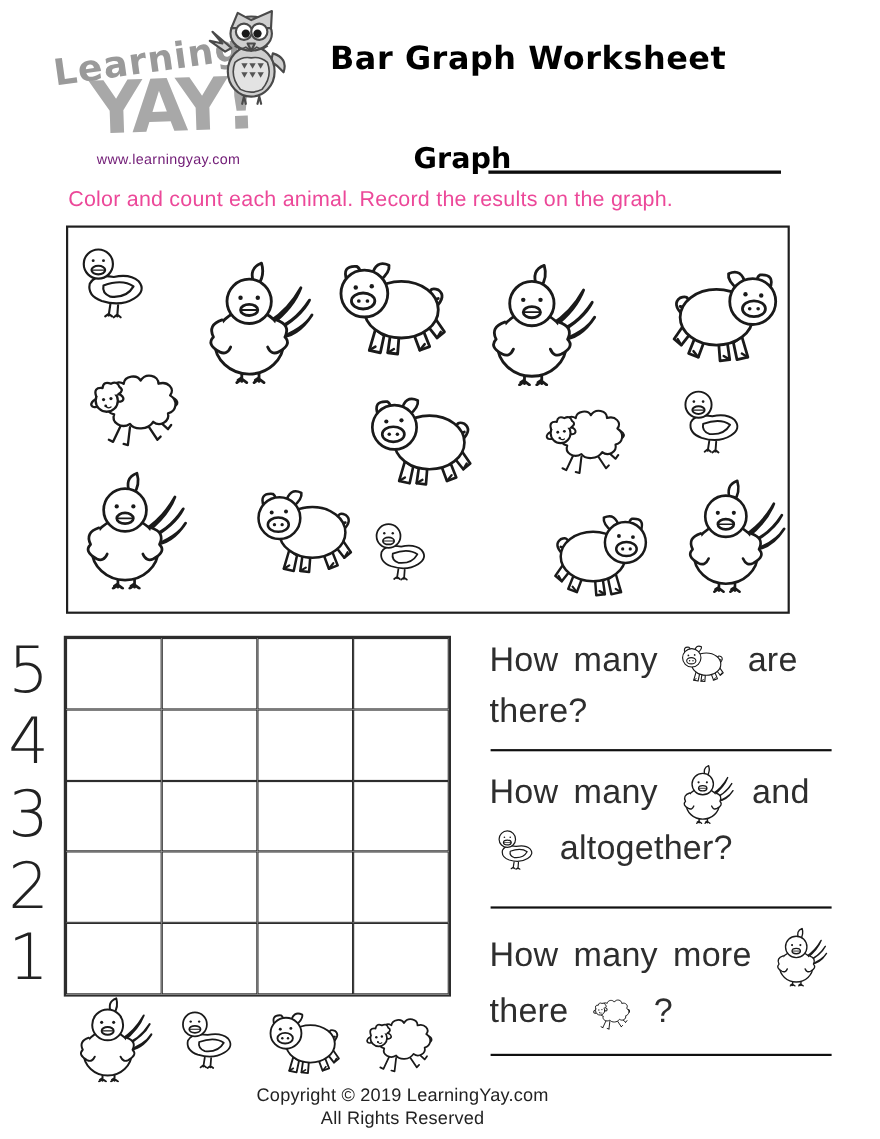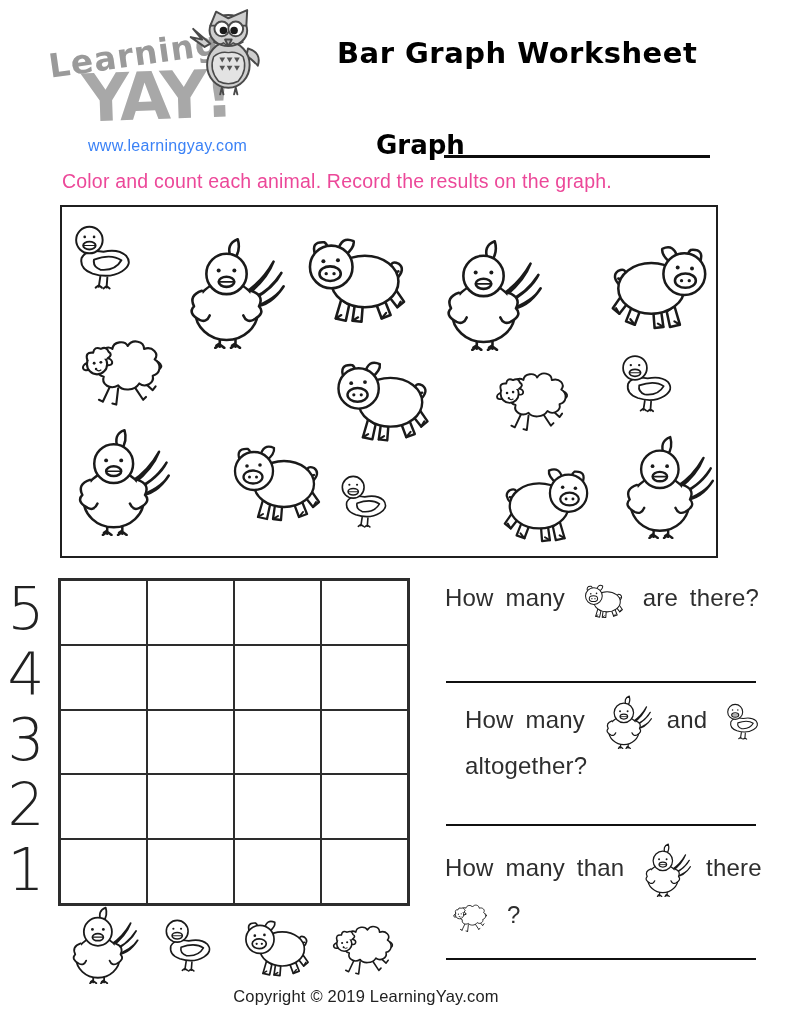--- a/index.html
+++ b/index.html
@@ -18,29 +18,29 @@
     letter-spacing:1px; white-space:nowrap;
   }
   .logo-word2 {
     position:absolute; left:82px; top:58px;
     font-family:"DejaVu Sans", sans-serif; font-weight:bold;
     font-size:66px; color:#a8a8a8; transform:rotate(-2deg);
     letter-spacing:-4px; white-space:nowrap;
   }
   .logo-url {
     position:absolute; left:88px; top:137px;
-    font-size:16px; color:#3b82f6; letter-spacing:0.3px; white-space:nowrap;
+    font-size:13px; color:#701a75; letter-spacing:0.3px; white-space:nowrap;
   }
   .logo-owl { position:absolute; left:188px; top:6px; width:84px; height:90px; }
 
   
   .page-title {
     position:absolute; left:300px; top:36px;
     font-family:"DejaVu Sans", sans-serif; font-weight:bold;
-    font-size:29px; color:#000; letter-spacing:0.5px; white-space:nowrap;margin-left:37px;
+    font-size:29px; color:#000; letter-spacing:0.5px; white-space:nowrap;
   }
   .name-label {
     position:absolute; left:376px; top:130px;
     font-family:"DejaVu Sans", sans-serif; font-weight:bold;
     font-size:26px; color:#000;
   }
   .name-line {
     position:absolute; left:444px; top:129px; width:266px; height:29px;
     border-bottom:3px solid #0d0d0d;
   }
@@ -66,21 +66,21 @@
   .row-label {
     position:absolute; left:2px; width:48px; height:70px; line-height:66px;
     text-align:center; font-family:"DejaVu Sans", sans-serif; font-weight:200;
     font-size:58px; color:#222;
   }
   .col-icon { position:absolute; }
 
   
   .question {
     position:absolute; left:445px; width:318px;
-    font-size:24px; color:#2e2e2e; line-height:1.45;
+    font-size:31px; color:#2e2e2e; line-height:1.45;
     word-spacing:5px; letter-spacing:0.2px;
   }
   .q-icon { display:inline-block; vertical-align:middle; margin:0 2px; }
   .q-pig     { width:50px; height:44px; }
   .q-chicken { width:54px; height:54px; }
   .q-duck    { width:46px; height:44px; }
   .q-sheep   { width:46px; height:40px; }
   .answer-line {
     position:absolute; left:446px; width:310px; height:0;
     border-bottom:2.5px solid #101010;
@@ -274,20 +274,21 @@
       <div class="grid-cell"></div>
       <div class="grid-cell"></div>
       <div class="grid-cell"></div>
       <div class="grid-cell"></div>
       <div class="grid-cell"></div>
       <div class="grid-cell"></div>
     </div>
 
   <div class="footer">
     <div>Copyright © 2019 LearningYay.com</div>
+    <div>All Rights Reserved</div>
   </div>
 
 <div class="row-label" style="top: 576px;">5</div>
     <div class="row-label" style="top: 641px;">4</div>
     <div class="row-label" style="top: 707px;">3</div>
     <div class="row-label" style="top: 772px;">2</div>
     <div class="row-label" style="top: 837px;">1</div>
     <svg class="col-icon" width="78" height="78" style="left: 62px; top: 906px; width: 78px; height: 78px;">
       <use href="#sym-chicken" xlink:href="#sym-chicken"></use>
     </svg>
@@ -297,25 +298,25 @@
     <svg class="col-icon" width="74" height="74" style="left: 240px; top: 909px; width: 74px; height: 74px;">
       <use href="#sym-pig" xlink:href="#sym-pig"></use>
     </svg>
     <svg class="col-icon" width="72" height="72" style="left: 327px; top: 912px; width: 72px; height: 72px;">
       <use href="#sym-sheep" xlink:href="#sym-sheep"></use>
     </svg>
     <div class="question" style="top: 578px;"><span>How many</span> <svg class="q-icon q-pig">
         <use href="#sym-pig" xlink:href="#sym-pig"></use>
       </svg> <span>are there?</span> </div>
     <div class="answer-line" style="top: 681px;"></div>
-    <div class="question" style="top: 695px; margin-left: 20px;"><span>How many</span> <svg class="q-icon q-chicken">
+    <div class="question" style="top: 695px;"><span>How many</span> <svg class="q-icon q-chicken">
         <use href="#sym-chicken" xlink:href="#sym-chicken"></use>
       </svg> <span>and</span> <svg class="q-icon q-duck">
         <use href="#sym-duck" xlink:href="#sym-duck"></use>
       </svg> <span>altogether?</span> </div>
     <div class="answer-line" style="top: 824px;"></div>
-    <div class="question" style="top: 843px;"><span>How many than</span> <svg class="q-icon q-chicken">
+    <div class="question" style="top: 843px;"><span>How many more</span> <svg class="q-icon q-chicken">
         <use href="#sym-chicken" xlink:href="#sym-chicken"></use>
       </svg> <span>there</span> <svg class="q-icon q-sheep">
         <use href="#sym-sheep" xlink:href="#sym-sheep"></use>
       </svg> <span>?</span> </div>
     <div class="answer-line" style="top: 958px;"></div>
   </div>
 
 </body></html>

